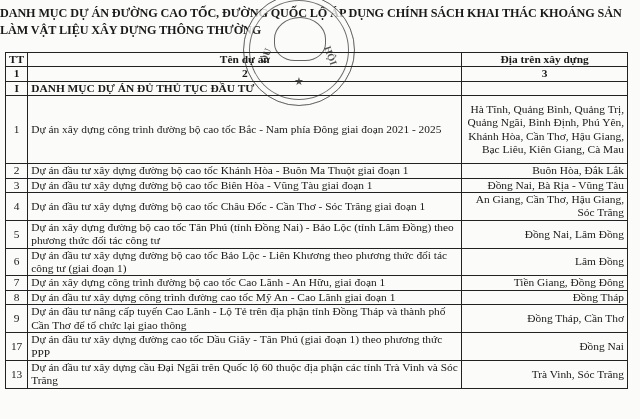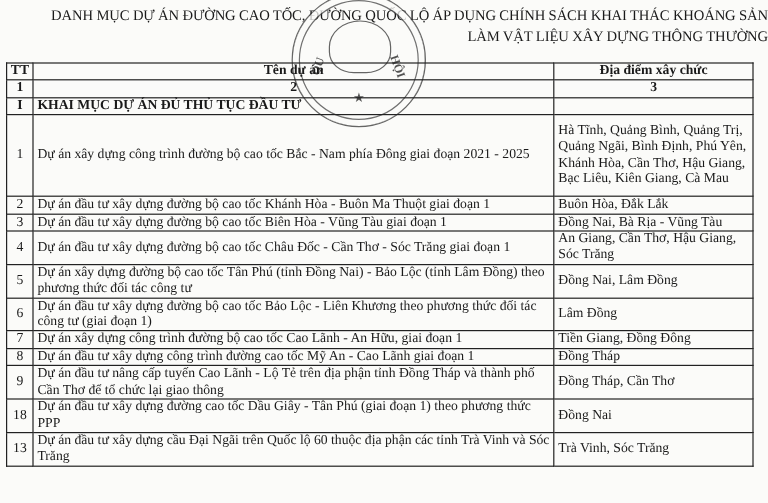--- a/index.html
+++ b/index.html
@@ -5,21 +5,21 @@
   html, body { margin:0; padding:0; }
   body {
     width:640px; height:419px; overflow:hidden;
     background:#fbfbf9;
     font-family:"Liberation Serif","DejaVu Serif",serif;
     color:#1a1a1a;
     position:relative;
   }
   .title {
     position:absolute; left:0; top:5px; width:640px;
-    text-align:right; font-weight:normal; font-size:12.2px; line-height:17px;
+    text-align:left; font-weight:bold; font-size:12.2px; line-height:17px;
     letter-spacing:-0.1px;
   }
   .seal {
     position:absolute; left:243px; top:-6px; width:110px; height:110px;
     border-radius:50%;
     border:1.5px solid #333;
     box-shadow: inset 0 0 0 5px #fbfbf9, inset 0 0 0 6px #444;
     opacity:0.75;
   }
   .seal .emblem {
@@ -42,21 +42,21 @@
   td, th {
     border:1px solid #222;
     padding:0 3px;
     vertical-align:middle;
   }
   th { font-weight:bold; text-align:center; }
   col.c-tt { width:22px; }
   col.c-name { width:435px; }
   col.c-loc { width:166px; }
   .tt { text-align:center; }
-  .loc { text-align:left; }
+  .loc { text-align:right; }
   .bold { font-weight:bold; }
   tr.h1 td, tr.h1 th { height:12px; }
   tr.r1 td { height:67px; }
   tr.one td { height:12.5px; }
   tr.two td { height:26px; }
 </style>
 </head>
 <body>
 
 <div class="title">
@@ -74,30 +74,30 @@
 <table>
   <colgroup>
       <col class="c-tt">
       <col class="c-name">
       <col class="c-loc">
     </colgroup>
   <tbody>
       <tr class="h1">
     <th>TT</th>
     <th>Tên dự án</th>
-    <th>Địa điểm xây chức</th>
+    <th>Địa trên xây dựng</th>
   </tr>
   <tr class="h1">
     <th>1</th>
     <th>2</th>
     <th>3</th>
   </tr>
   <tr class="one">
     <td class="tt bold">I</td>
-    <td class="bold">KHAI MỤC DỰ ÁN ĐỦ THỦ TỤC ĐẦU TƯ</td>
+    <td class="bold">DANH MỤC DỰ ÁN ĐỦ THỦ TỤC ĐẦU TƯ</td>
     <td></td>
   </tr>
   <tr class="r1">
     <td class="tt">1</td>
     <td>Dự án xây dựng công trình đường bộ cao tốc Bắc - Nam phía Đông giai đoạn 2021 - 2025</td>
     <td class="loc">Hà Tĩnh, Quảng Bình, Quảng Trị, Quảng Ngãi, Bình Định, Phú Yên, Khánh Hòa, Cần Thơ, Hậu Giang, Bạc Liêu, Kiên Giang, Cà Mau</td>
   </tr>
   <tr class="one">
     <td class="tt">2</td>
     <td>Dự án đầu tư xây dựng đường bộ cao tốc Khánh Hòa - Buôn Ma Thuột giai đoạn 1</td>
@@ -132,21 +132,21 @@
     <td class="tt">8</td>
     <td>Dự án đầu tư xây dựng công trình đường cao tốc Mỹ An - Cao Lãnh giai đoạn 1</td>
     <td class="loc">Đồng Tháp</td>
   </tr>
   <tr class="two">
     <td class="tt">9</td>
     <td>Dự án đầu tư nâng cấp tuyến Cao Lãnh - Lộ Tẻ trên địa phận tỉnh Đồng Tháp và thành phố Cần Thơ để tổ chức lại giao thông</td>
     <td class="loc">Đồng Tháp, Cần Thơ</td>
   </tr>
   <tr class="one">
-    <td class="tt">18</td>
+    <td class="tt">17</td>
     <td>Dự án đầu tư xây dựng đường cao tốc Dầu Giây - Tân Phú (giai đoạn 1) theo phương thức PPP</td>
     <td class="loc">Đồng Nai</td>
   </tr>
   <tr class="two">
     <td class="tt">13</td>
     <td>Dự án đầu tư xây dựng cầu Đại Ngãi trên Quốc lộ 60 thuộc địa phận các tỉnh Trà Vinh và Sóc Trăng</td>
     <td class="loc">Trà Vinh, Sóc Trăng</td>
   </tr>
 
 </tbody>

